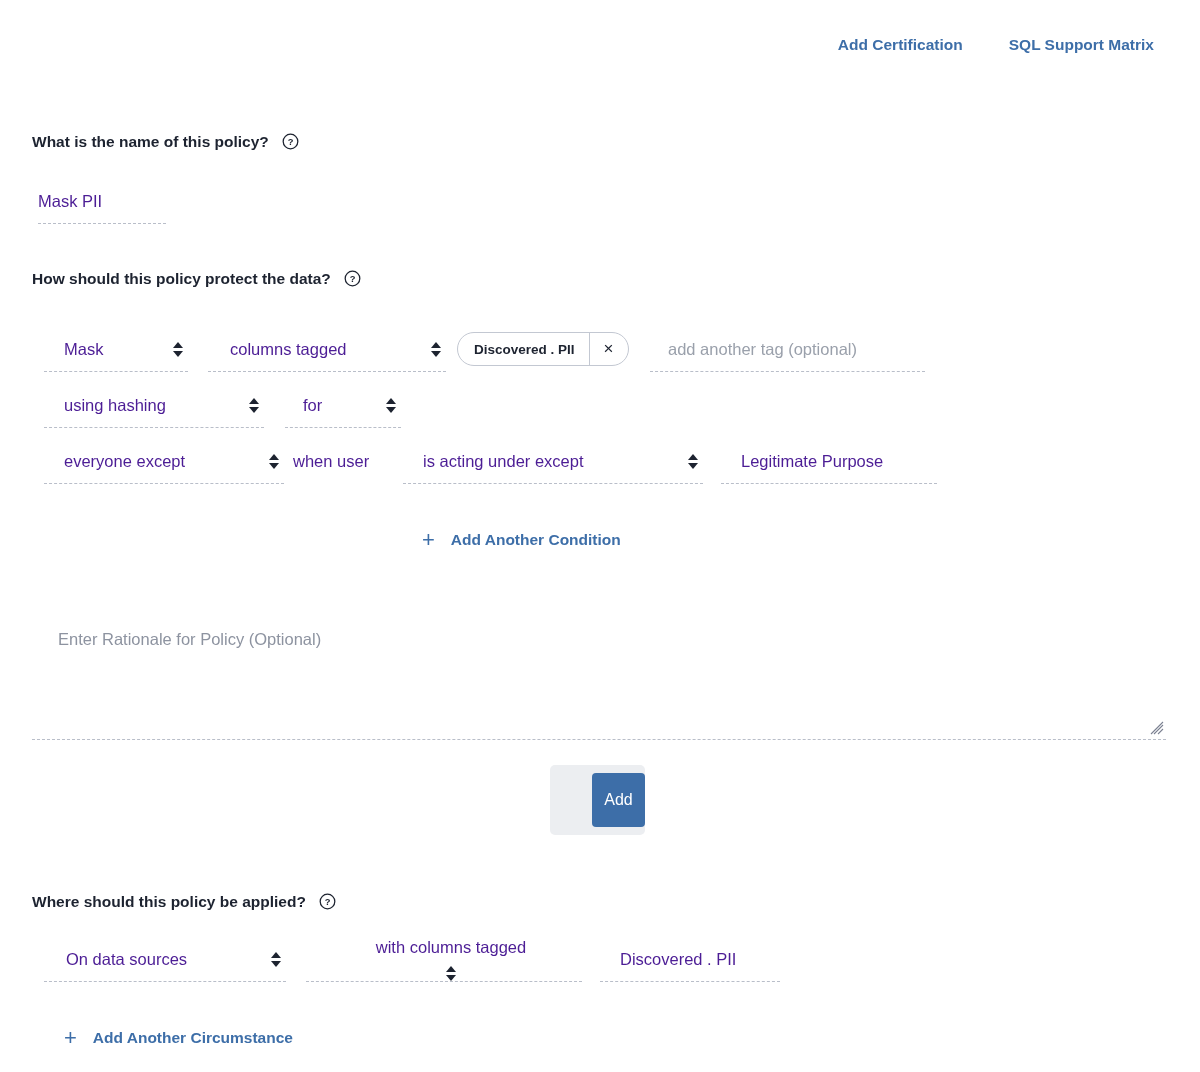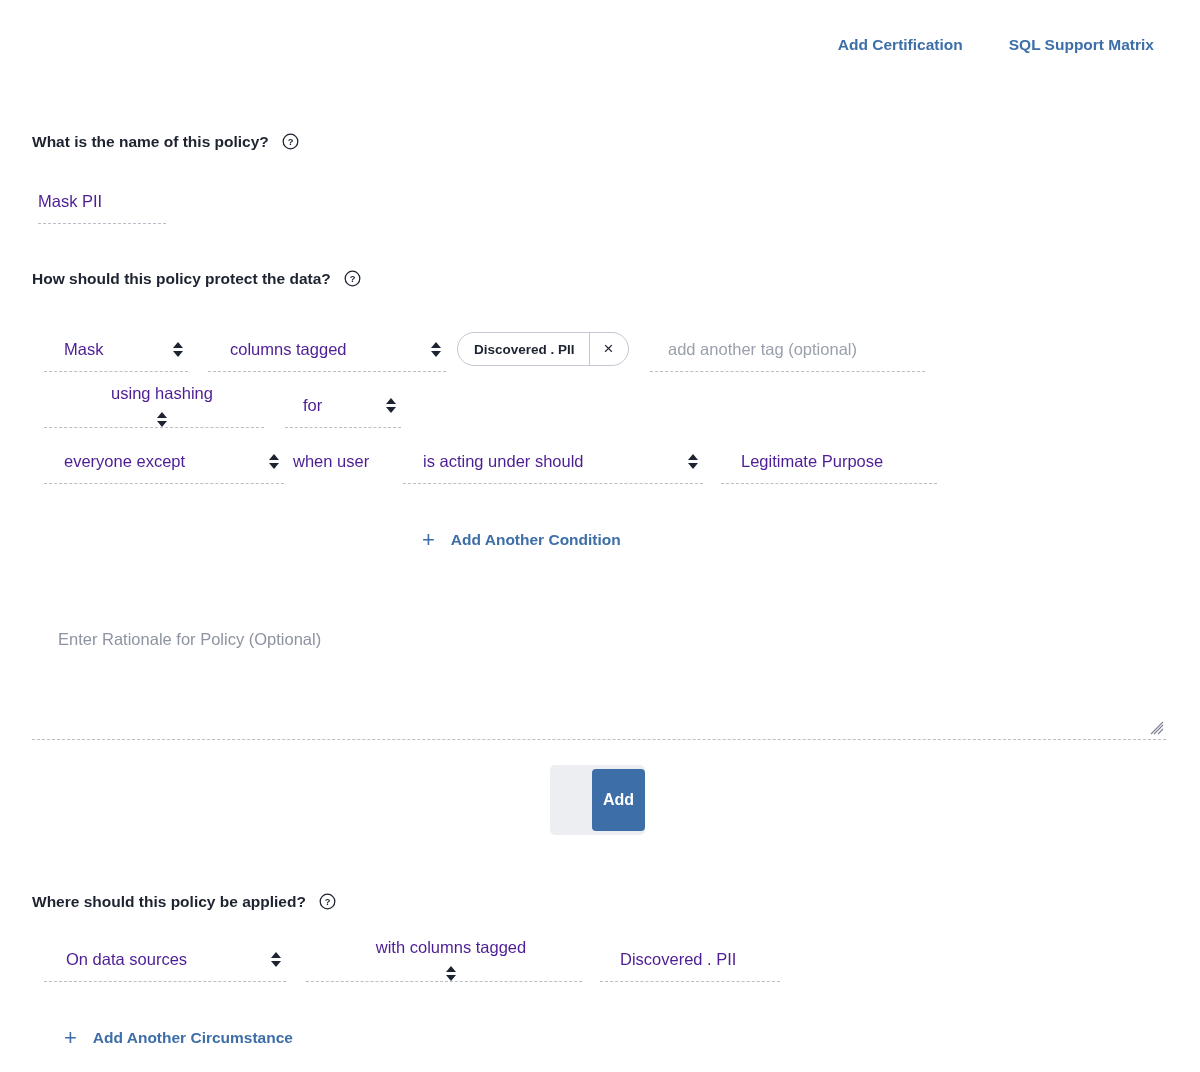--- a/index.html
+++ b/index.html
@@ -197,29 +197,29 @@
     height: 70px;
     box-sizing: border-box;
     background: #eceef1;
     border-radius: 5px;
     display: flex;
     align-items: center;
     justify-content: center;
   }
   .add-btn {
     width: 79px;
-    height: 62px;
+    height: 54px;
     box-sizing: border-box;
     background: #3d6ea8;
     border: none;
     border-radius: 4px;
     color: #ffffff;
     font-family: "Liberation Sans", sans-serif;
     font-size: 16px;
-    font-weight: bold;
+    font-weight: normal;
     cursor: pointer;
     margin-left: 42px;
   }
 </style>
 </head>
 <body>
 
 <div class="header">
   <div class="header-links">
     <span class="header-link">Add Certification</span>
@@ -271,21 +271,21 @@
 
 <div class="tag-pill" style="left:457px; top:332px;">
   <span class="tag-pill-label">Discovered . PII</span>
   <span class="tag-pill-x">×</span>
 </div>
 
 <div class="field" style="left:650px; top:328px; width:275px; padding-left:18px;">
   <span class="field-text placeholder">add another tag (optional)</span>
 </div>
 
-<div class="field" style="left:44px; top:384px; width:220px; padding-left:20px;flex-direction:column;">
+<div class="field" style="left:44px; top:384px; width:220px; padding-left:20px;">
   <span class="field-text">using hashing</span>
   <span class="spacer"></span>
   <span class="stepper">
     <span class="tri up"></span>
     <span class="tri down"></span>
   </span>
 </div>
 
 <div class="field" style="left:285px; top:384px; width:116px; padding-left:18px;">
   <span class="field-text">for</span>
@@ -303,21 +303,21 @@
     <span class="tri up"></span>
     <span class="tri down"></span>
   </span>
 </div>
 
 <div class="field no-underline" style="left:293px; top:440px; width:108px;">
   <span class="field-text">when user</span>
 </div>
 
 <div class="field" style="left:403px; top:440px; width:300px; padding-left:20px;">
-  <span class="field-text">is acting under should</span>
+  <span class="field-text">is acting under except</span>
   <span class="spacer"></span>
   <span class="stepper">
     <span class="tri up"></span>
     <span class="tri down"></span>
   </span>
 </div>
 
 <div class="field" style="left:721px; top:440px; width:216px; padding-left:20px;">
   <span class="field-text">Legitimate Purpose</span>
 </div>

